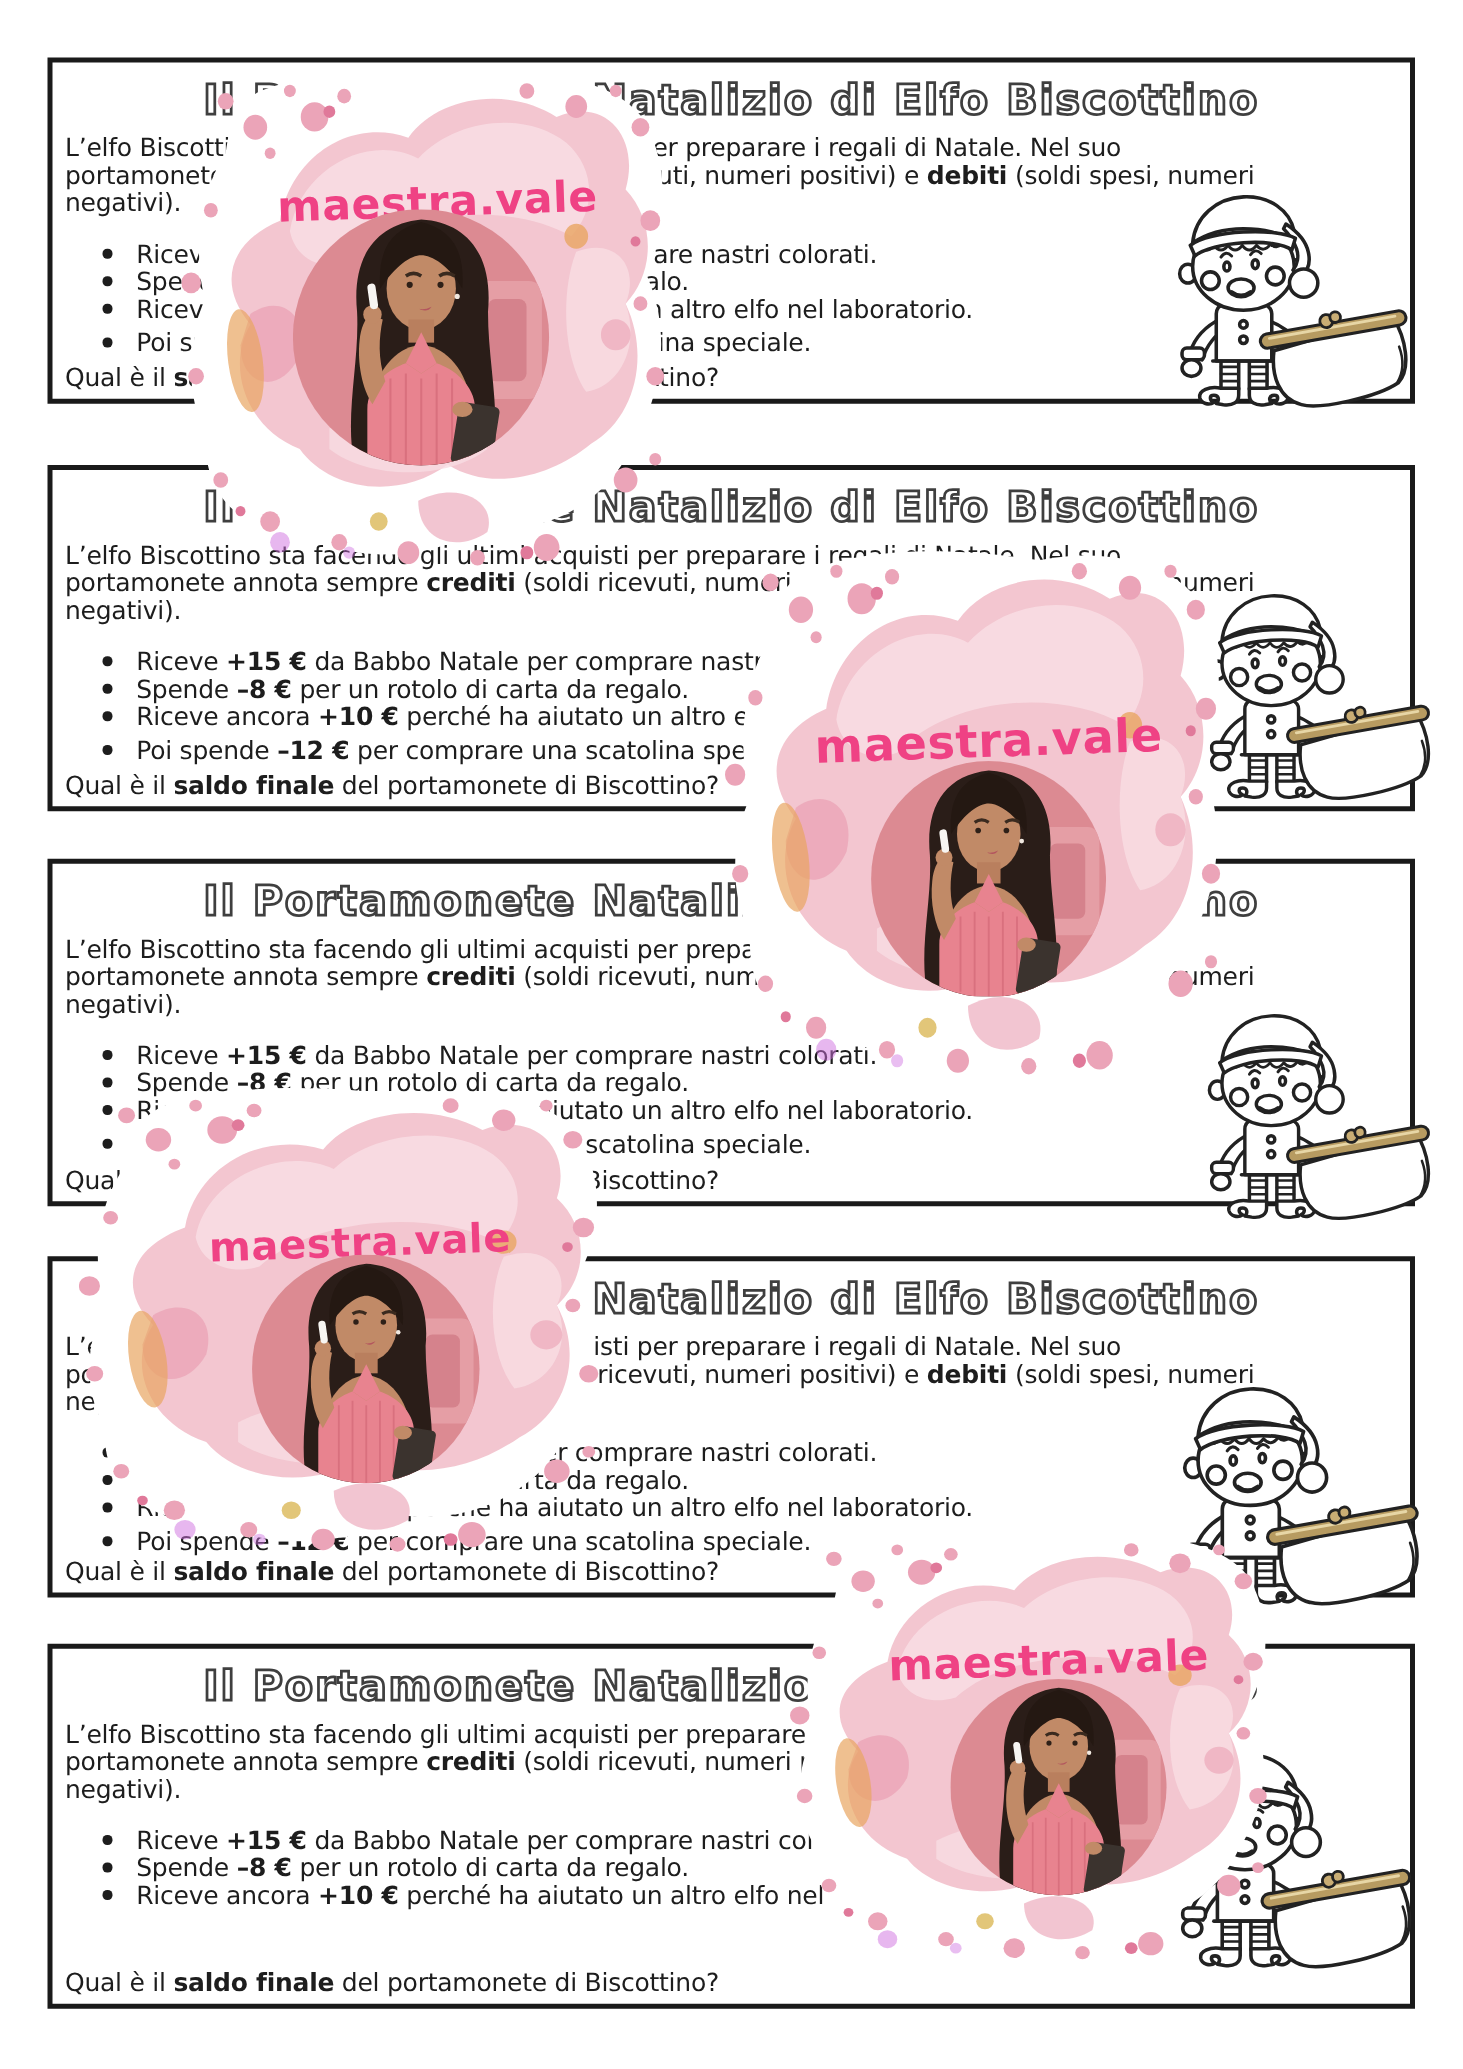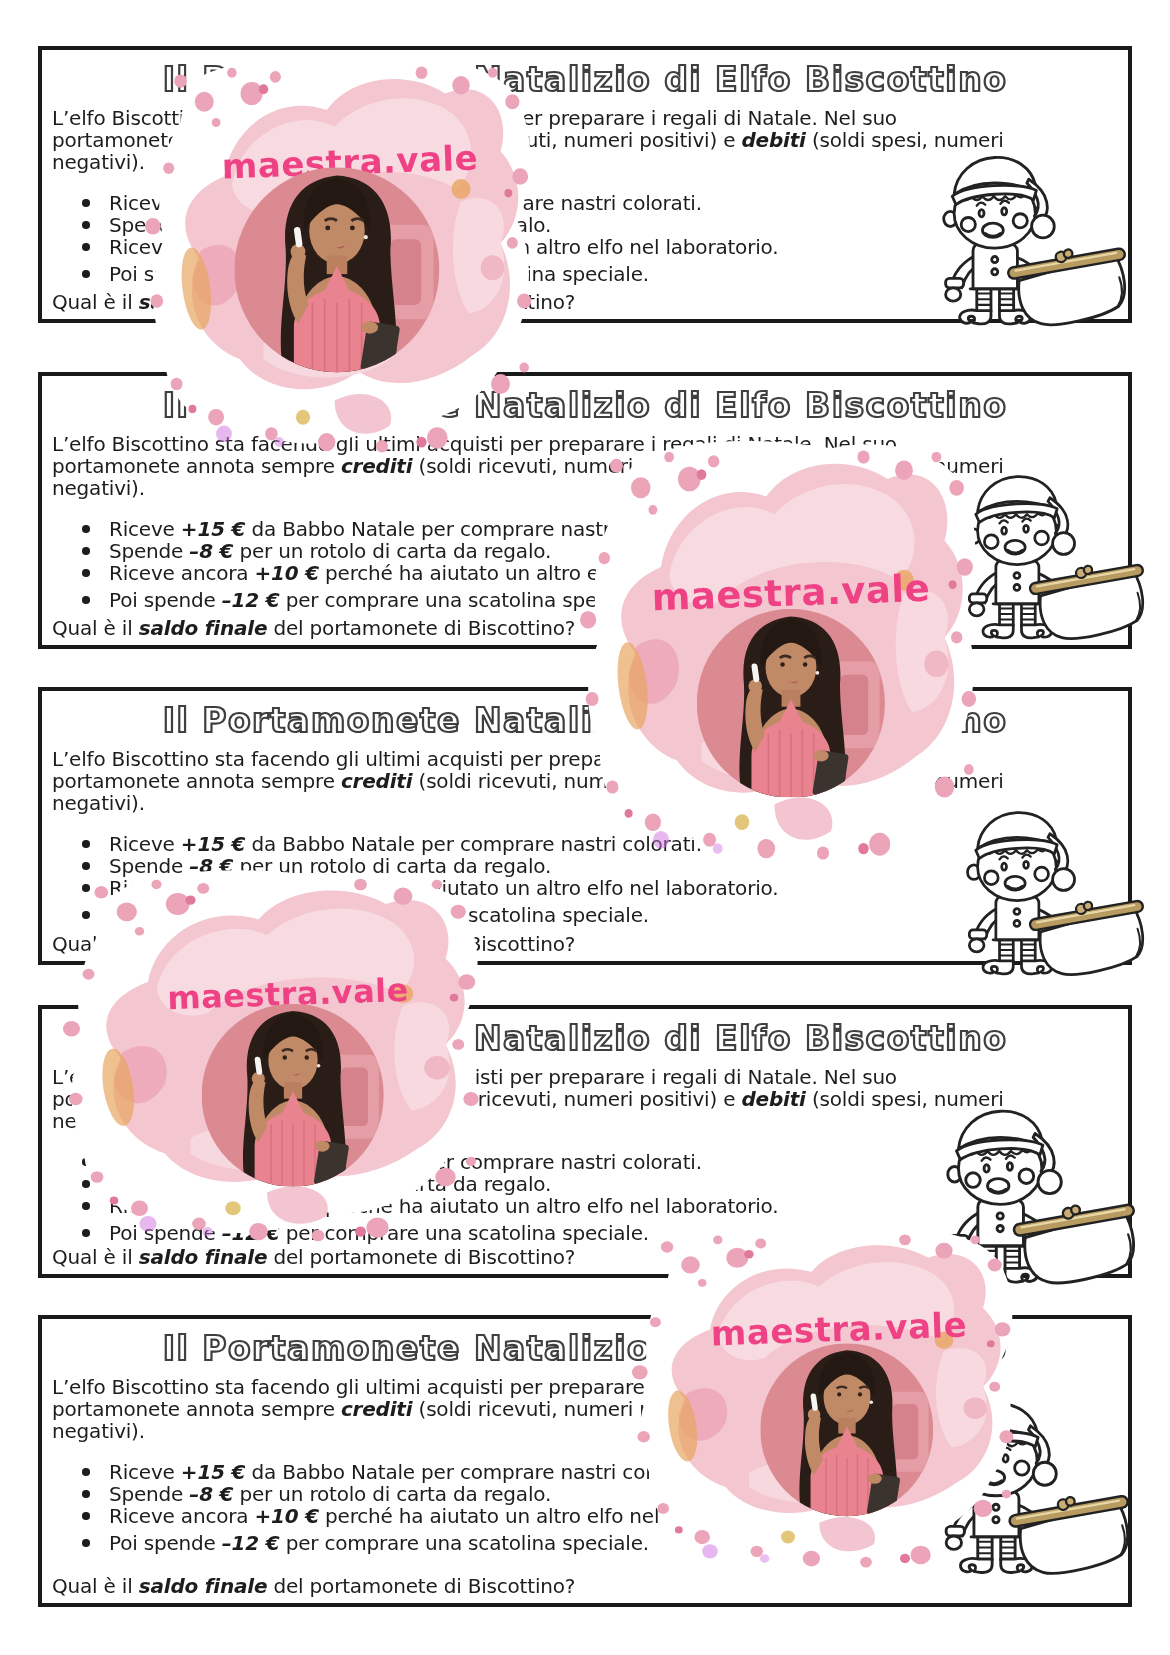--- a/index.html
+++ b/index.html
@@ -17,21 +17,21 @@
   .intro { position:absolute; top:57px; left:10px; width:958px;
     font-size:20px; line-height:22px; color:#1d1d1d; letter-spacing:-0.2px; }
   .bullets { position:absolute; top:142px; left:10px; width:980px; list-style:none;
     font-size:20px; line-height:22px; color:#1d1d1d; letter-spacing:-0.2px; }
   .bullets li { position:relative; padding-left:57px; }
   .bullets li:nth-child(4) { margin-top:5px; }
   .bullets li::before { content:""; position:absolute; left:30px; top:7px;
     width:7.5px; height:7.5px; border-radius:50%; background:#1d1d1d; }
   .question { position:absolute; bottom:6px; left:10px;
     font-size:20px; line-height:22px; color:#1d1d1d; letter-spacing:-0.2px; }
-  b { font-weight:700;font-style:italic; }
+  b { font-weight:700; }
 
   
   .elf { position:absolute; z-index:2; }
   .elf svg { display:block; width:100%; height:auto; }
 
   
   .wm { position:absolute; z-index:3; }
   .wm-splash { position:absolute; inset:0; width:100%; height:100%; }
   .wm-label { position:absolute; left:var(--tx); top:var(--ty);
     transform:translate(-50%,-50%) rotate(-2deg);
@@ -224,21 +224,20 @@
     <p class="question"><span>Qual è il </span><b>saldo finale</b><span> del portamonete di Biscottino?</span></p>
   </section>
 
   <section class="card" style="top:1315px;height:292px">
     <h2 class="card-title">Il Portamonete Natalizio di Elfo Biscottino</h2>
     <p class="intro"><span>L’elfo Biscottino sta facendo gli ultimi acquisti per preparare i regali di Natale. Nel suo portamonete annota sempre </span><b>crediti</b><span> (soldi ricevuti, numeri positivi) e </span><b>debiti</b><span> (soldi spesi, numeri negativi).</span></p>
     <ul class="bullets">
       <li><span>Riceve </span><b>+15 €</b><span> da Babbo Natale per comprare nastri colorati.</span></li>
       <li><span>Spende </span><b>–8 €</b><span> per un rotolo di carta da regalo.</span></li>
       <li><span>Riceve ancora </span><b>+10 €</b><span> perché ha aiutato un altro elfo nel laboratorio.</span></li>
-      <li><span>Poi spende </span><b>–12 €</b><span> per comprare una scatolina speciale.</span></li>
     </ul>
     <p class="question"><span>Qual è il </span><b>saldo finale</b><span> del portamonete di Biscottino?</span></p>
   </section>
 
   <div class="elf" style="left:905px;top:132px;width:222px">
       <svg viewBox="0 0 235 207">
         <use href="#elf-def"></use>
       </svg>
     </div>
   <div class="elf" style="left:930px;top:452px;width:215px">

